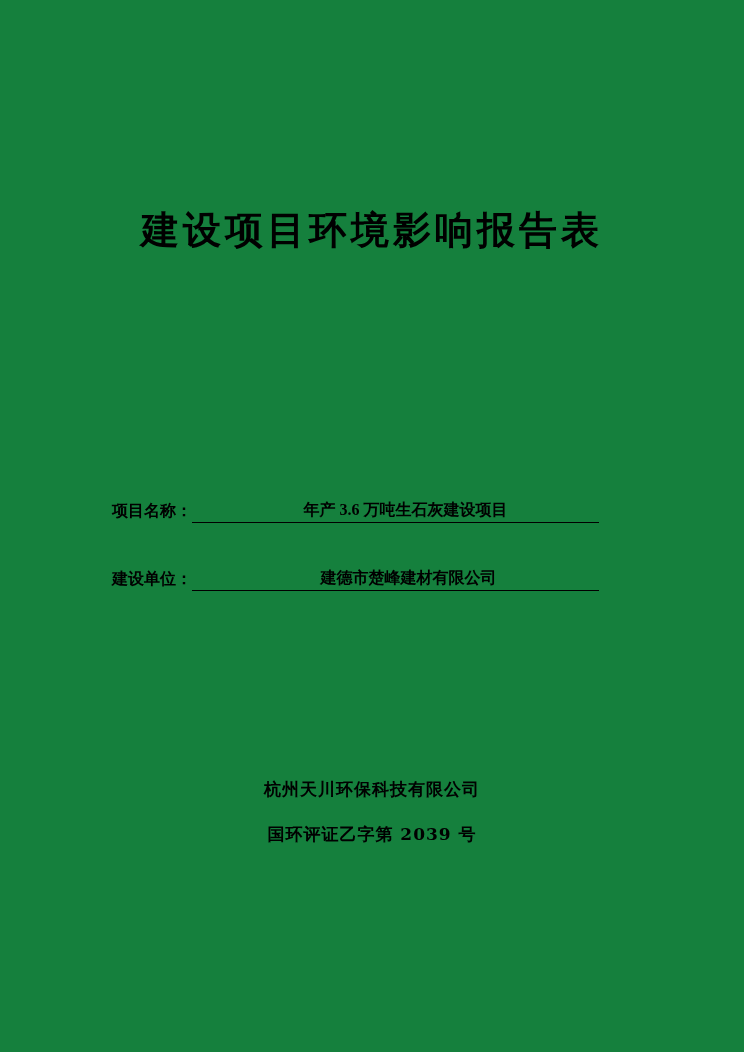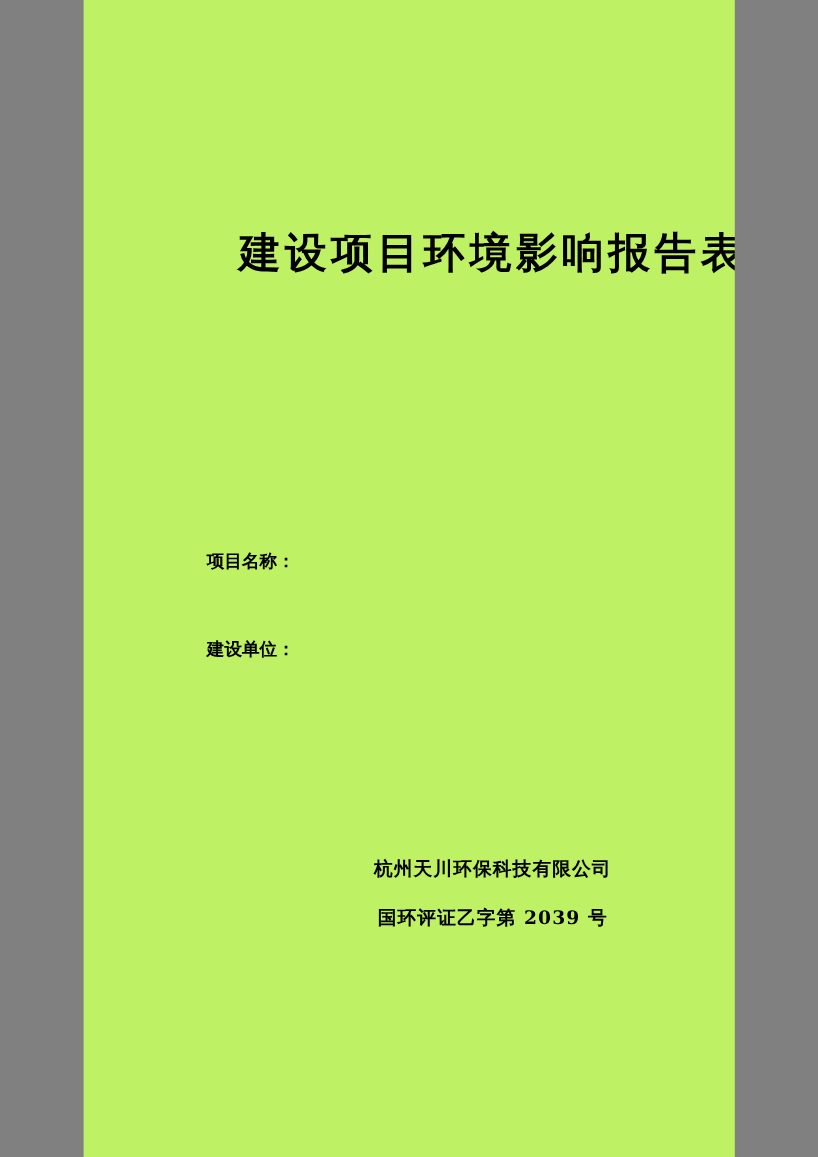--- a/index.html
+++ b/index.html
@@ -1,23 +1,23 @@
 <!DOCTYPE html>
 <html><head>
 <meta charset="utf-8">
 <style>
   html, body {
     margin: 0;
     padding: 0;
     background: #808080;
   }
   .page {
-    width: 592px;
+    width: 744px;
     height: 1052px;
-    background: #bef264;
+    background: #15803d;
     position: relative;
     margin: 0 auto;
     overflow: hidden;
     font-family: "Liberation Serif", "DejaVu Serif", serif;
     color: #000000;
   }
   .doc-title {
     position: absolute;
     top: 205px;
     left: 0;
@@ -47,21 +47,21 @@
   }
   .field-value {
     flex: 1 1 auto;
     border-bottom: 1.2px solid #000;
     text-align: center;
     font-size: 16px;
     font-weight: bold;
     padding-bottom: 1px;
   }
   .row-name { position: absolute; top: 500px; left: 112px; width: 487px; }
-  .row-unit { position: absolute; top: 580px; left: 112px; width: 487px; }
+  .row-unit { position: absolute; top: 568px; left: 112px; width: 487px; }
   .row-name .field-value { padding-left: 30px; padding-right: 10px;}
   .row-unit .field-value { padding-left: 40px; padding-right: 14px;}
   .footer-block {
     position: absolute;
     top: 778px;
     left: 0;
     width: 744px;
     text-align: center;
   }
   .footer-line {
@@ -76,26 +76,28 @@
 </head>
 <body>
 
 <div class="page">
 
   <div class="doc-title">建设项目环境影响报告表</div>
 
   <div class="field-block row-name">
     <div class="field-row">
       <span class="field-label">项目名称：</span>
+      <span class="field-value">年产 3.6 万吨生石灰建设项目</span>
     </div>
   </div>
 
   <div class="field-block row-unit">
     <div class="field-row">
       <span class="field-label">建设单位：</span>
+      <span class="field-value">建德市楚峰建材有限公司</span>
     </div>
   </div>
 
   <div class="footer-block">
     <div class="footer-line">杭州天川环保科技有限公司</div>
     <div class="footer-line">国环评证乙字第 2039 号</div>
   </div>
 
 </div>
 

